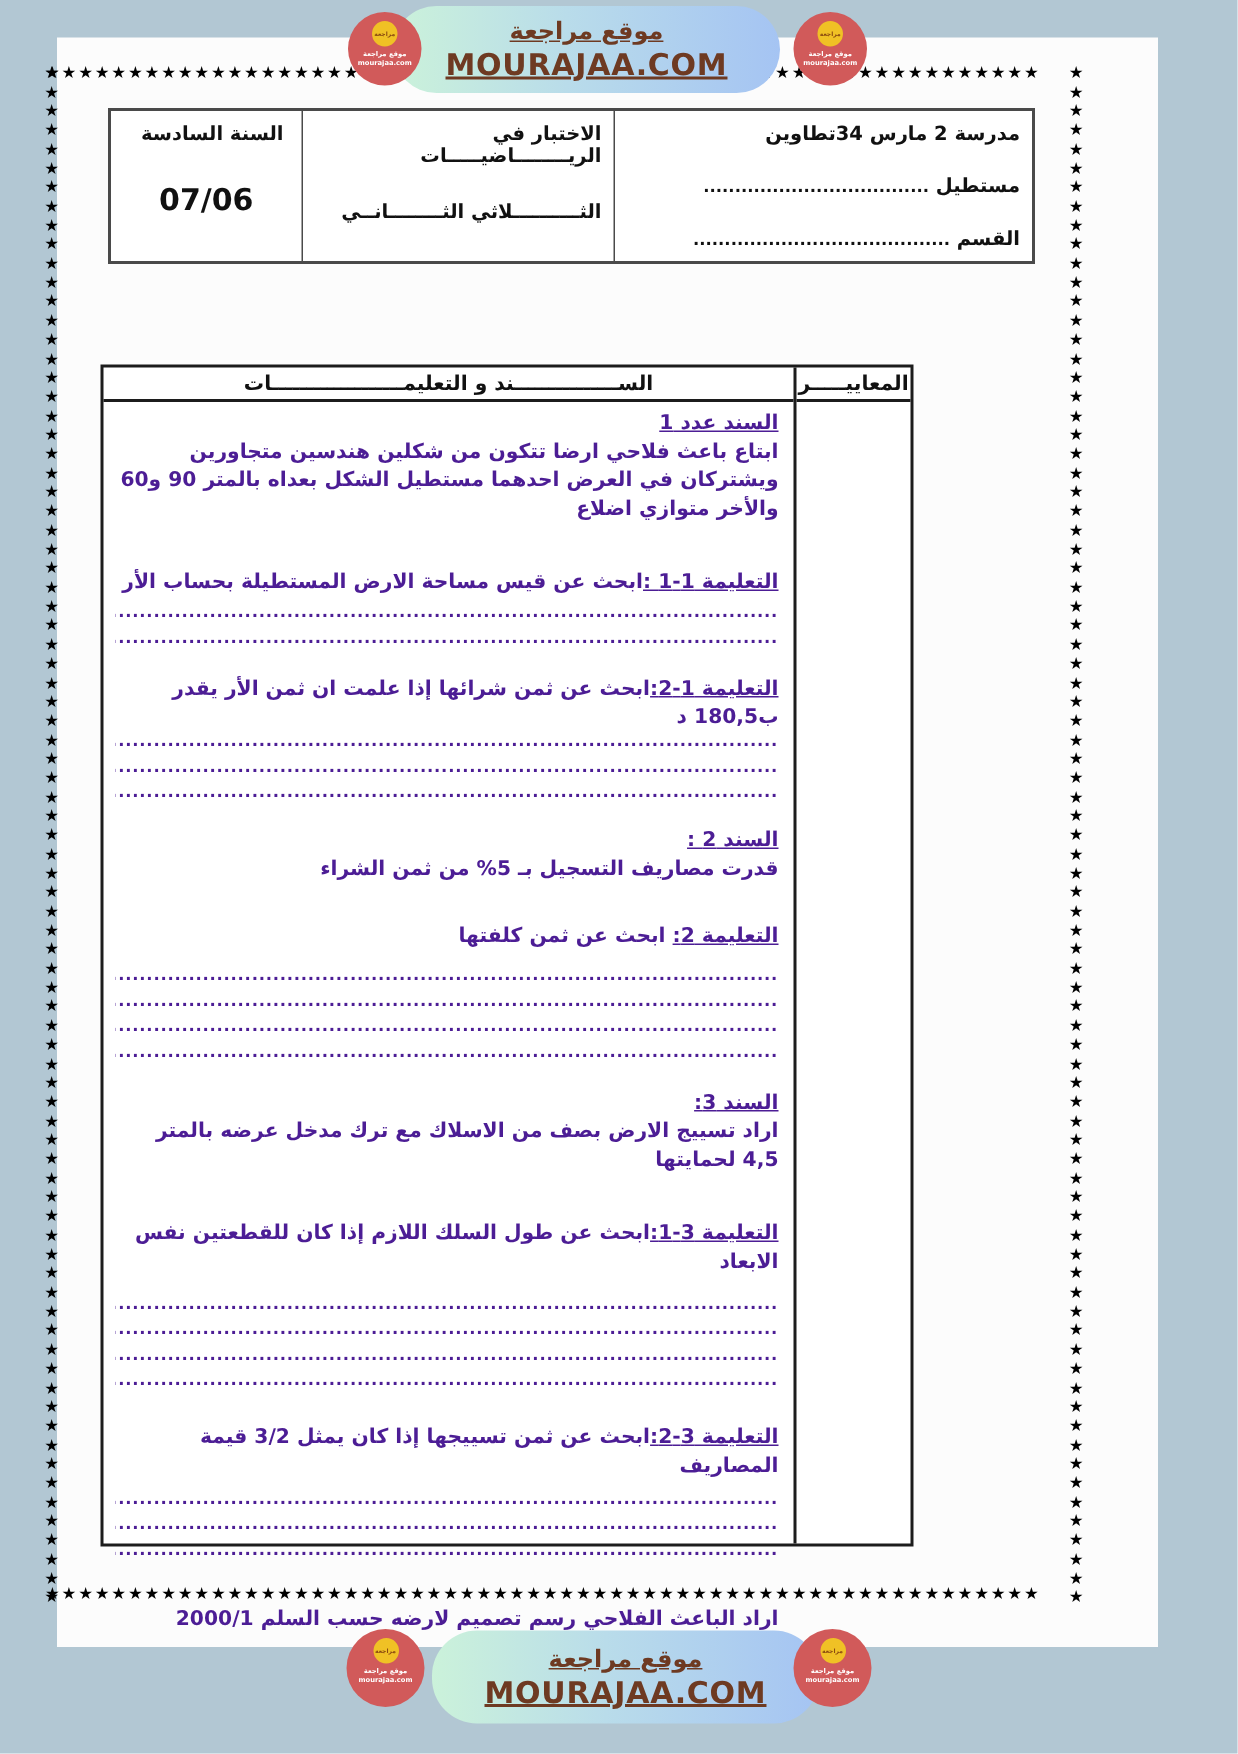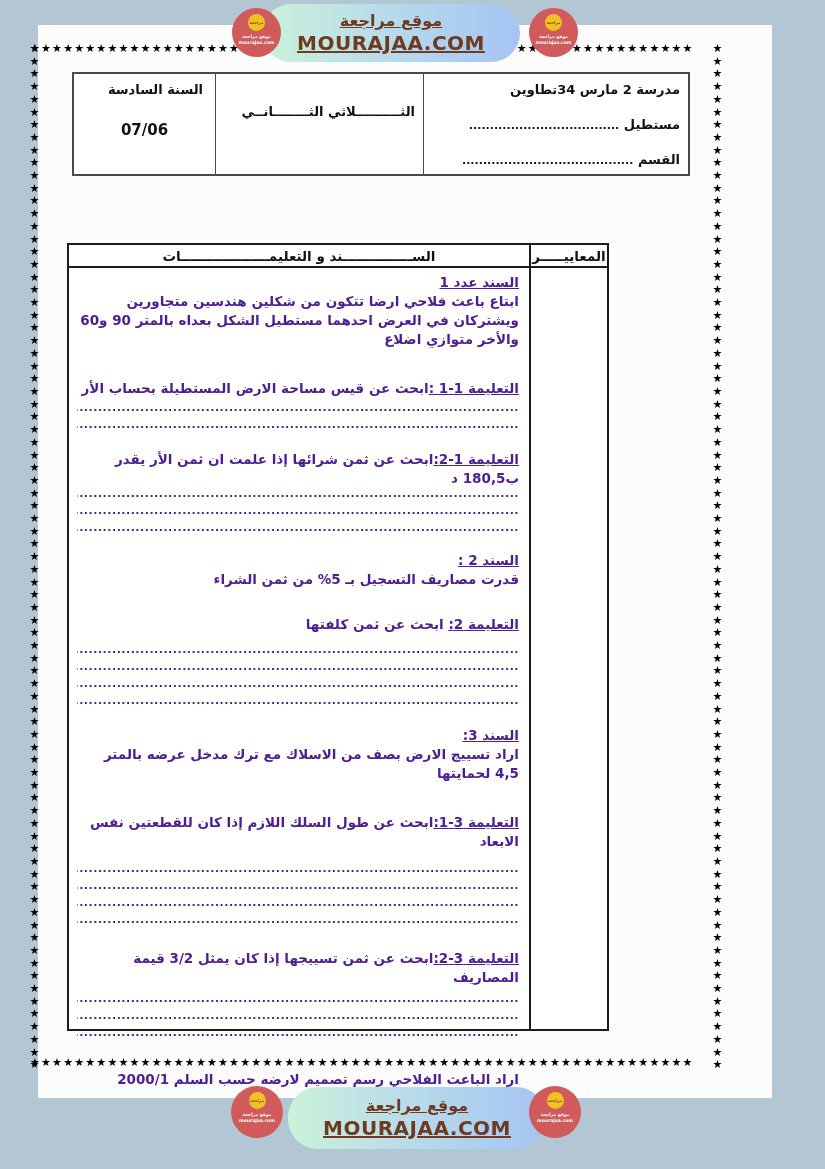--- a/index.html
+++ b/index.html
@@ -68,25 +68,25 @@
   .badge-bl { left:231px; top:1086px; width:52px; height:52px; }
   .badge-br { left:529px; top:1086px; width:52px; height:52px; }
 
   
   .info-table {
     position:absolute; left:72px; top:72px; width:618px; height:104px;
     border:2px solid #4a4a4a; display:flex; background:#fff;
     font-weight:bold; font-size:13px; z-index:3;
   }
   .info-cell { height:100%; padding:8px 8px; }
-  .cell-grade   { width:142px; border-right:1px solid #4a4a4a; direction:rtl; }
+  .cell-grade   { width:128px; border-right:1px solid #4a4a4a; direction:rtl; }
   .cell-subject { width:208px; border-right:1px solid #4a4a4a; direction:rtl; }
   .cell-school  { flex:1; direction:rtl; }
   .grade-name { text-align:right; padding-right:4px; }
-  .grade-date { text-align:center; margin-top:24px; font-size:15px; direction:ltr; }
+  .grade-date { text-align:center; margin-top:24px; font-size:20px; direction:ltr; }
   .subject-line1 { text-align:right; }
   .subject-line2 { text-align:right; margin-top:22px; }
   .school-line { text-align:right; white-space:nowrap; overflow:hidden; }
   .school-row  { margin-top:20px; white-space:nowrap; overflow:hidden; }
   .school-row .dots { font-size:11px; letter-spacing:0.5px; }
 
   
   .exam-table {
     position:absolute; left:67px; top:243px; width:542px; height:788px;
     border:2px solid #1c1c1c; display:flex; background:#fff; z-index:3;
@@ -304,20 +304,21 @@
     <div>mourajaa.com</div>
   </div>
 </div>
 
 <div class="info-table">
   <div class="info-cell cell-grade">
     <div class="grade-name">السنة السادسة</div>
     <div class="grade-date">07/06</div>
   </div>
   <div class="info-cell cell-subject">
+    <div class="subject-line1">الاختبار في الريــــــــاضيـــــات</div>
     <div class="subject-line2">الثــــــــــلاثي الثــــــــانــي</div>
   </div>
   <div class="info-cell cell-school">
     <div class="school-line">مدرسة 2 مارس 34تطاوين</div>
     <div class="school-row">
       <span>مستطيل</span>
       <span class="dots">....................................</span>
     </div>
     <div class="school-row">
       <span>القسم</span>

